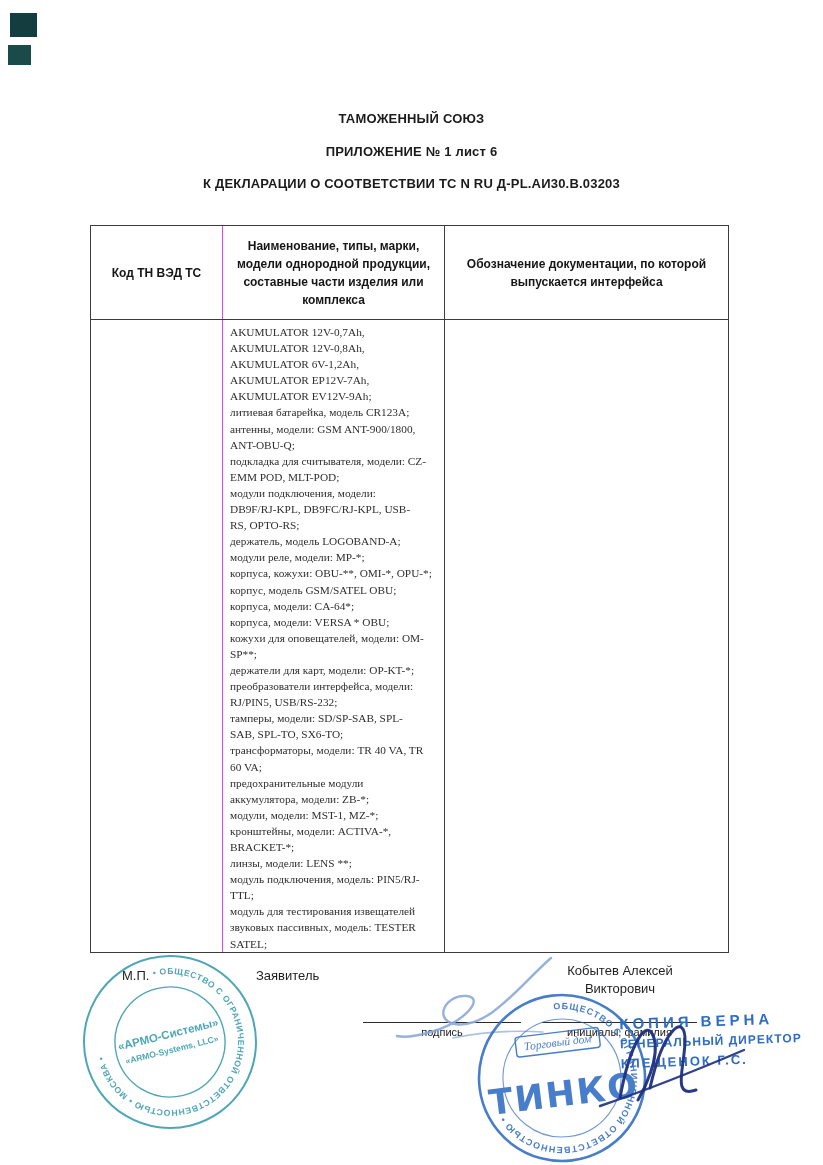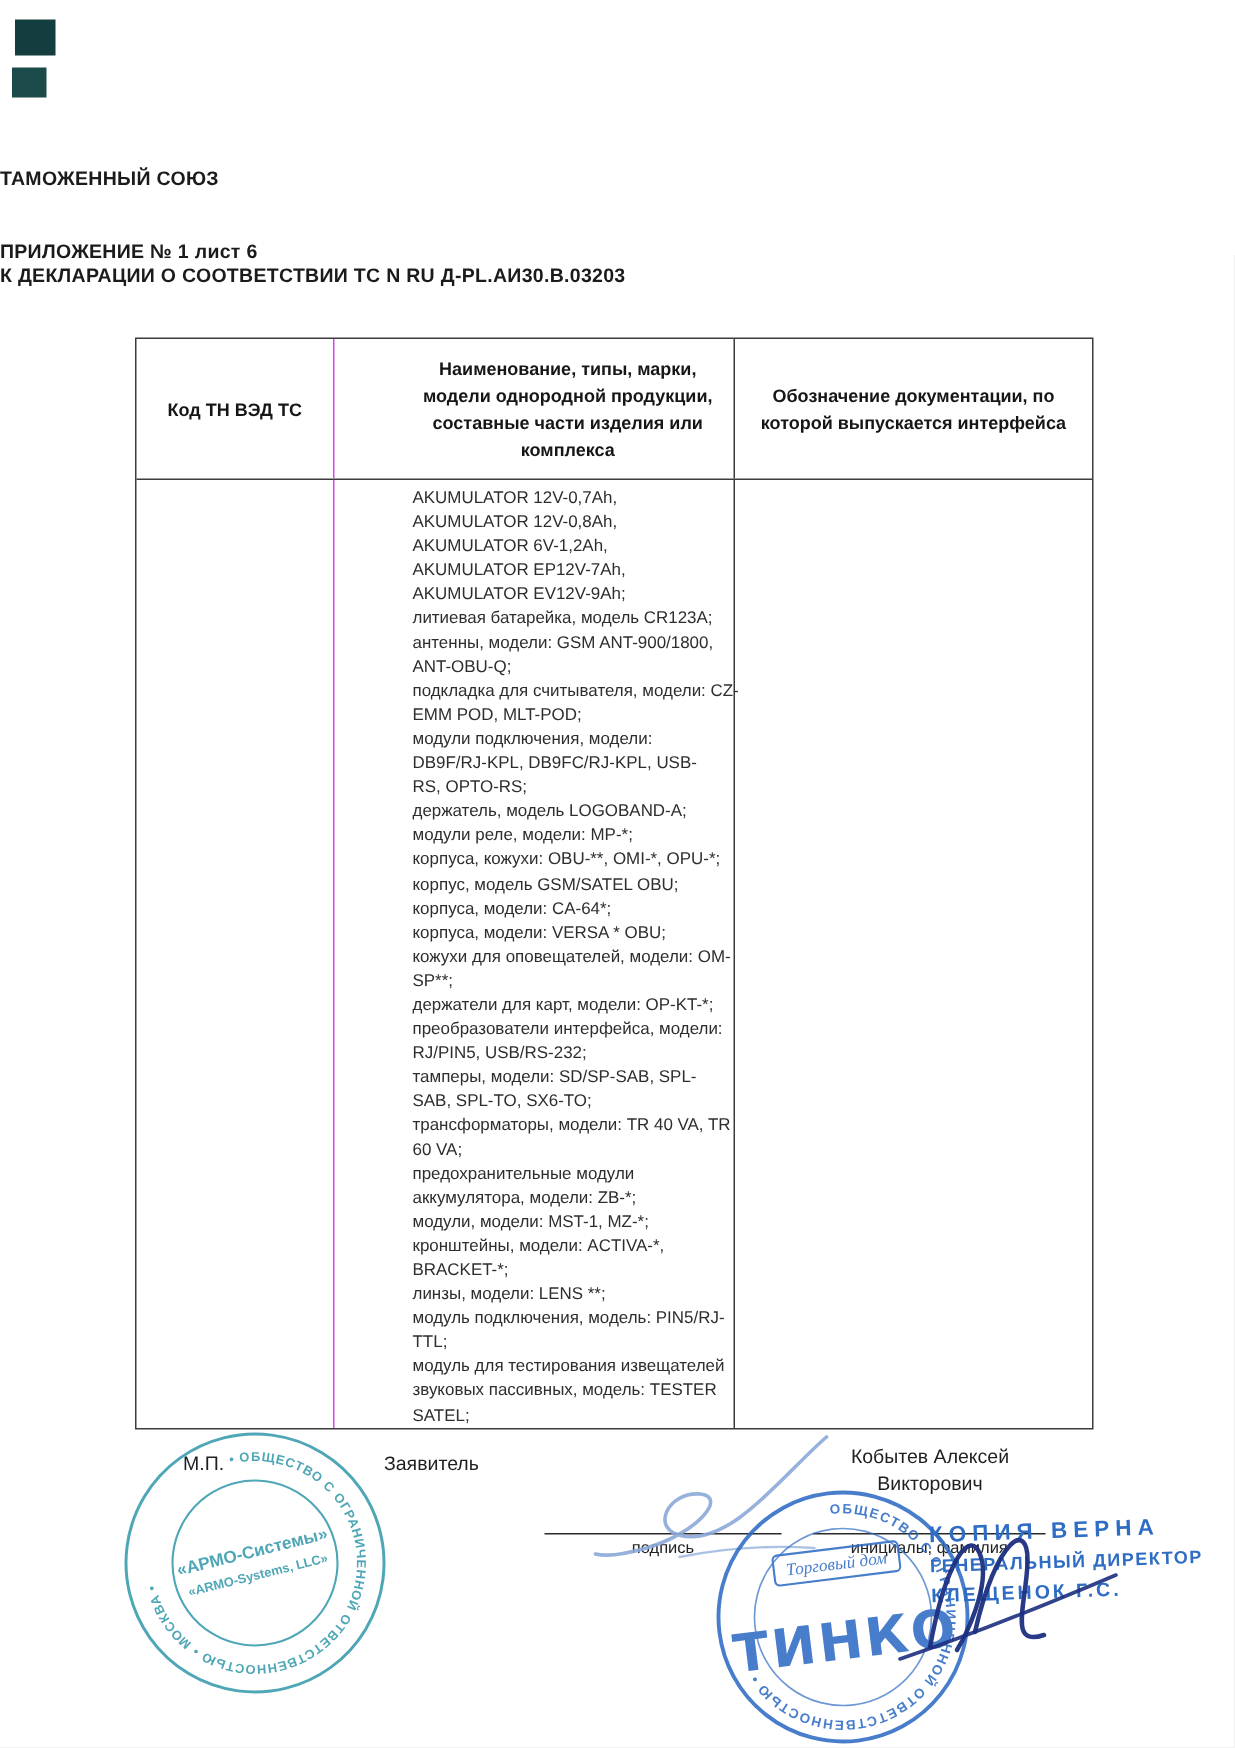--- a/index.html
+++ b/index.html
@@ -5,37 +5,37 @@
   html,body { margin:0; padding:0; background:#e8e8e8; }
   .page {
     position:relative; width:823px; height:1165px; background:#ffffff;
     overflow:hidden; font-family:"Liberation Sans", sans-serif; color:#222;
     margin:0 auto;
   }
   .artifact { position:absolute; background:#143d3f; }
   .artifact.a1 { left:10px; top:13px; width:27px; height:24px; }
   .artifact.a2 { left:8px; top:45px; width:23px; height:20px; background:#1b4a4a; }
 
-  .title { position:absolute; width:100%; text-align:left; font-weight:bold; font-size:13px; color:#1b1b1b; letter-spacing:.2px; }
+  .title { position:absolute; width:100%; text-align:center; font-weight:bold; font-size:13px; color:#1b1b1b; letter-spacing:.2px; }
   .t1 { top:111px; }
-  .t2 { top:160px; }
+  .t2 { top:144px; }
   .t3 { top:176px; }
 
   .tbl { position:absolute; left:90px; top:225px; width:639px; border:1px solid #3c3c3c; box-sizing:border-box; background:#fff; }
   .row { display:flex; }
   .hrow { height:93px; border-bottom:1px solid #3c3c3c; }
   .brow { height:632px; }
   .cell { box-sizing:border-box; }
   .c1 { width:132px; border-right:1px solid #d946ef; }
-  .c2 { width:222px; border-right:1px solid #3c3c3c;margin-left:45px; }
+  .c2 { width:222px; border-right:1px solid #3c3c3c; }
   .c3 { flex:1; }
   .hcell { display:flex; align-items:center; justify-content:center; text-align:center;
            font-weight:bold; font-size:12px; line-height:1.5; padding:4px 10px; color:#161616; }
   .products { padding:4px 6px 0 7px; font-size:11.3px; line-height:16.1px; color:#2e2e2e; }
-  .products .line { white-space:nowrap; }
+  .products .line { white-space:nowrap;font-family:Liberation Serif, serif; }
 
   .ftext { position:absolute; font-size:13px; color:#1f1f1f; }
   .mp { left:122px; top:968px; }
   .applicant { left:256px; top:968px; }
   .name-block { left:540px; top:962px; width:160px; text-align:center; line-height:1.35; }
   .sig-line { position:absolute; border-top:1px solid #2a2a2a; height:0; }
   .sl1 { left:363px; top:1022px; width:158px; }
   .sl2 { left:542px; top:1022px; width:155px; }
   .caption { position:absolute; font-size:11px; color:#222; text-align:center; }
   .cap1 { left:363px; top:1026px; width:158px; }

